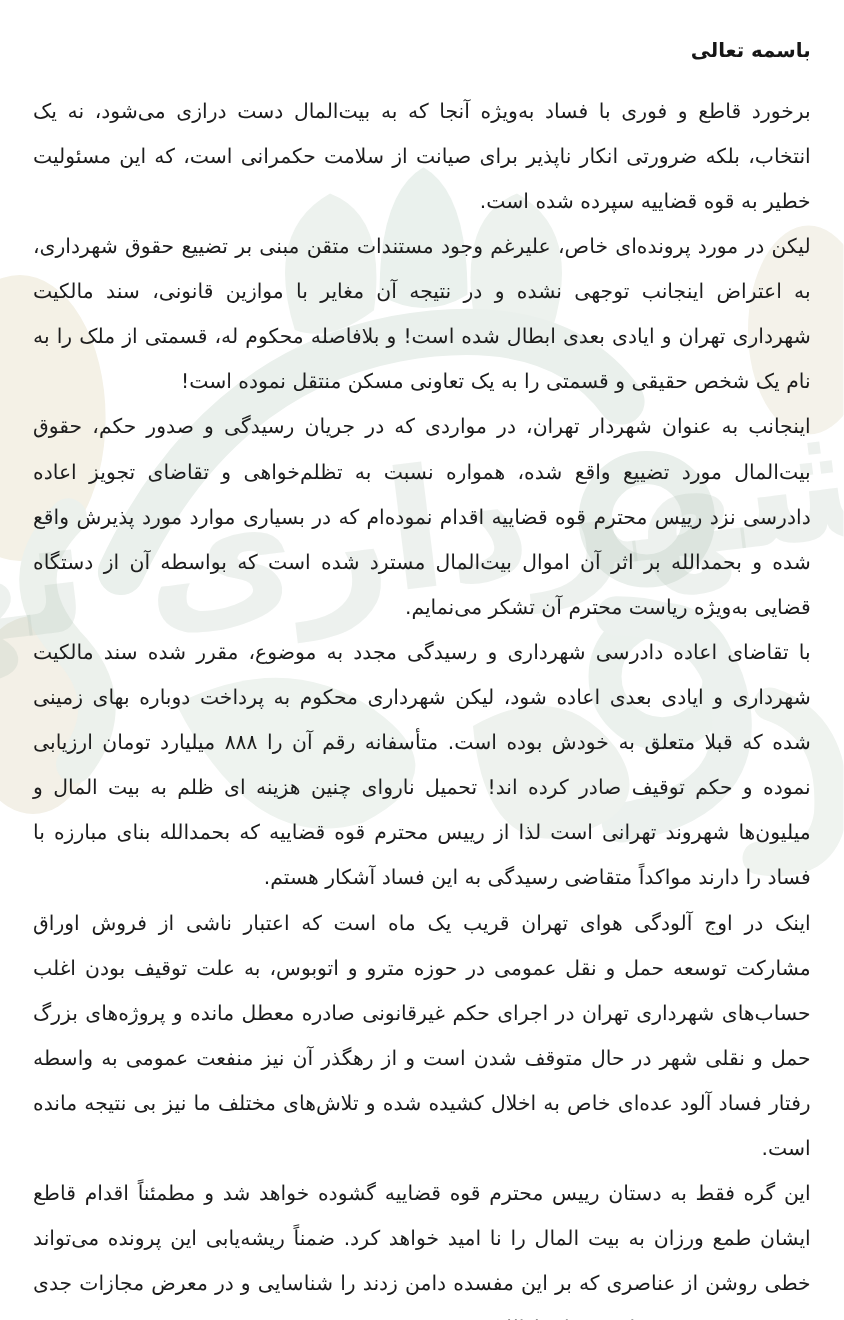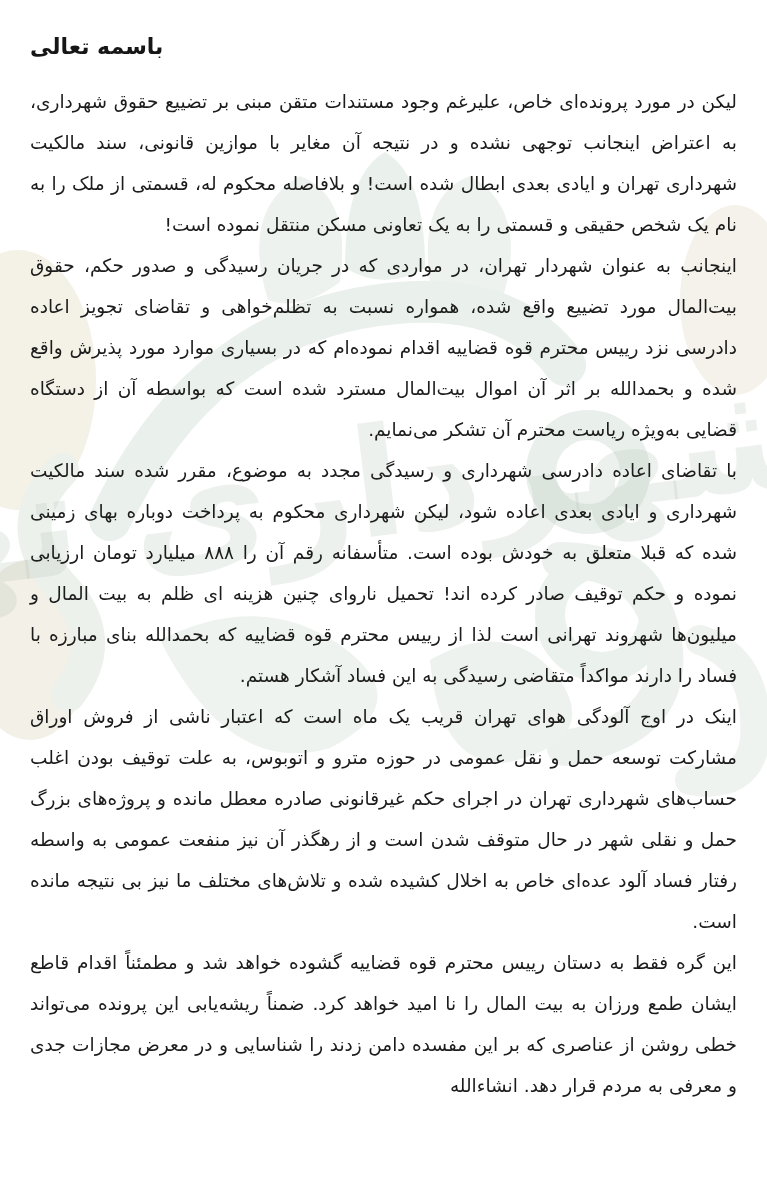--- a/index.html
+++ b/index.html
@@ -40,22 +40,22 @@
   }
   
   .content {
     position: relative;
     z-index: 1;
     padding: 34px 30px 0 30px;
     direction: rtl;
   }
   .doc-title {
     margin: 0 0 21px 0;
-    text-align: left;
-    font-size: 22px;
+    text-align: right;
+    font-size: 18px;
     font-weight: 600;
     line-height: 26px;
     color: #161616;
   }
   .para {
     margin: 0;
     font-size: 18.5px;
     line-height: 41px;
     text-align: justify;
     text-justify: inter-word;
@@ -86,20 +86,21 @@
       <path d="M160 640 Q 260 590 340 645 Q 420 702 330 748 Q 230 778 160 640 Z" fill="#eef3ef"></path>
       <path d="M430 660 Q 510 615 560 680 Q 600 740 510 762 Q 440 770 430 660 Z" fill="#eef2ee"></path>
       <path d="M700 640 Q 760 660 755 740 Q 748 790 690 780" fill="none" stroke="#eff3ef" stroke-width="30" stroke-linecap="round"></path>
     </svg>
     <div class="wm-text">شهرداری تهران</div>
   </div>
 
   <div class="content">
     <h1 class="doc-title">باسمه تعالی</h1>
 
+    <p class="para">برخورد قاطع و فوری با فساد به‌ویژه آنجا که به بیت‌المال دست درازی می‌شود، نه یک انتخاب، بلکه ضرورتی انکار ناپذیر برای صیانت از سلامت حکمرانی است، که این مسئولیت خطیر به قوه قضاییه سپرده شده است.</p>
     <p class="para">لیکن در مورد پرونده‌ای خاص، علیرغم وجود مستندات متقن مبنی بر تضییع حقوق شهرداری، به اعتراض اینجانب توجهی نشده و در نتیجه آن مغایر با موازین قانونی، سند مالکیت شهرداری تهران و ایادی بعدی ابطال شده است! و بلافاصله محکوم له، قسمتی از ملک را به نام یک شخص حقیقی و قسمتی را به یک تعاونی مسکن منتقل نموده است!</p>
     <p class="para">اینجانب به عنوان شهردار تهران، در مواردی که در جریان رسیدگی و صدور حکم، حقوق بیت‌المال مورد تضییع واقع شده، همواره نسبت به تظلم‌خواهی و تقاضای تجویز اعاده دادرسی نزد رییس محترم قوه قضاییه اقدام نموده‌ام که در بسیاری موارد مورد پذیرش واقع شده و بحمدالله بر اثر آن اموال بیت‌المال مسترد شده است که بواسطه آن از دستگاه قضایی به‌ویژه ریاست محترم آن تشکر می‌نمایم.</p>
     <p class="para">با تقاضای اعاده دادرسی شهرداری و رسیدگی مجدد به موضوع، مقرر شده سند مالکیت شهرداری و ایادی بعدی اعاده شود، لیکن شهرداری محکوم به پرداخت دوباره بهای زمینی شده که قبلا متعلق به خودش بوده است. متأسفانه رقم آن را  ۸۸۸ میلیارد تومان ارزیابی نموده و حکم توقیف صادر کرده اند! تحمیل ناروای چنین هزینه ای ظلم به بیت المال و میلیون‌ها شهروند تهرانی است لذا از رییس محترم قوه قضاییه که بحمدالله بنای مبارزه با فساد را دارند مواکداً متقاضی رسیدگی به این فساد آشکار هستم.</p>
     <p class="para">اینک در اوج آلودگی هوای تهران قریب یک ماه است که اعتبار ناشی از فروش اوراق مشارکت توسعه حمل و نقل عمومی در حوزه مترو و اتوبوس، به علت توقیف بودن اغلب حساب‌های شهرداری تهران در اجرای حکم غیرقانونی صادره معطل مانده و پروژه‌های بزرگ حمل و نقلی شهر در حال متوقف شدن است و از رهگذر آن نیز منفعت عمومی به واسطه رفتار فساد آلود عده‌ای خاص به اخلال کشیده شده و تلاش‌های مختلف ما نیز بی نتیجه مانده است.</p>
     <p class="para">این گره فقط به دستان رییس محترم قوه قضاییه گشوده خواهد شد و مطمئناً اقدام قاطع ایشان طمع ورزان به بیت المال را نا امید خواهد کرد. ضمناً ریشه‌یابی این پرونده می‌تواند خطی روشن از عناصری که بر این مفسده دامن زدند را شناسایی و در معرض مجازات جدی و معرفی به مردم قرار دهد. انشاءالله</p>
   </div>
 
 </div>
 
 </body></html>

